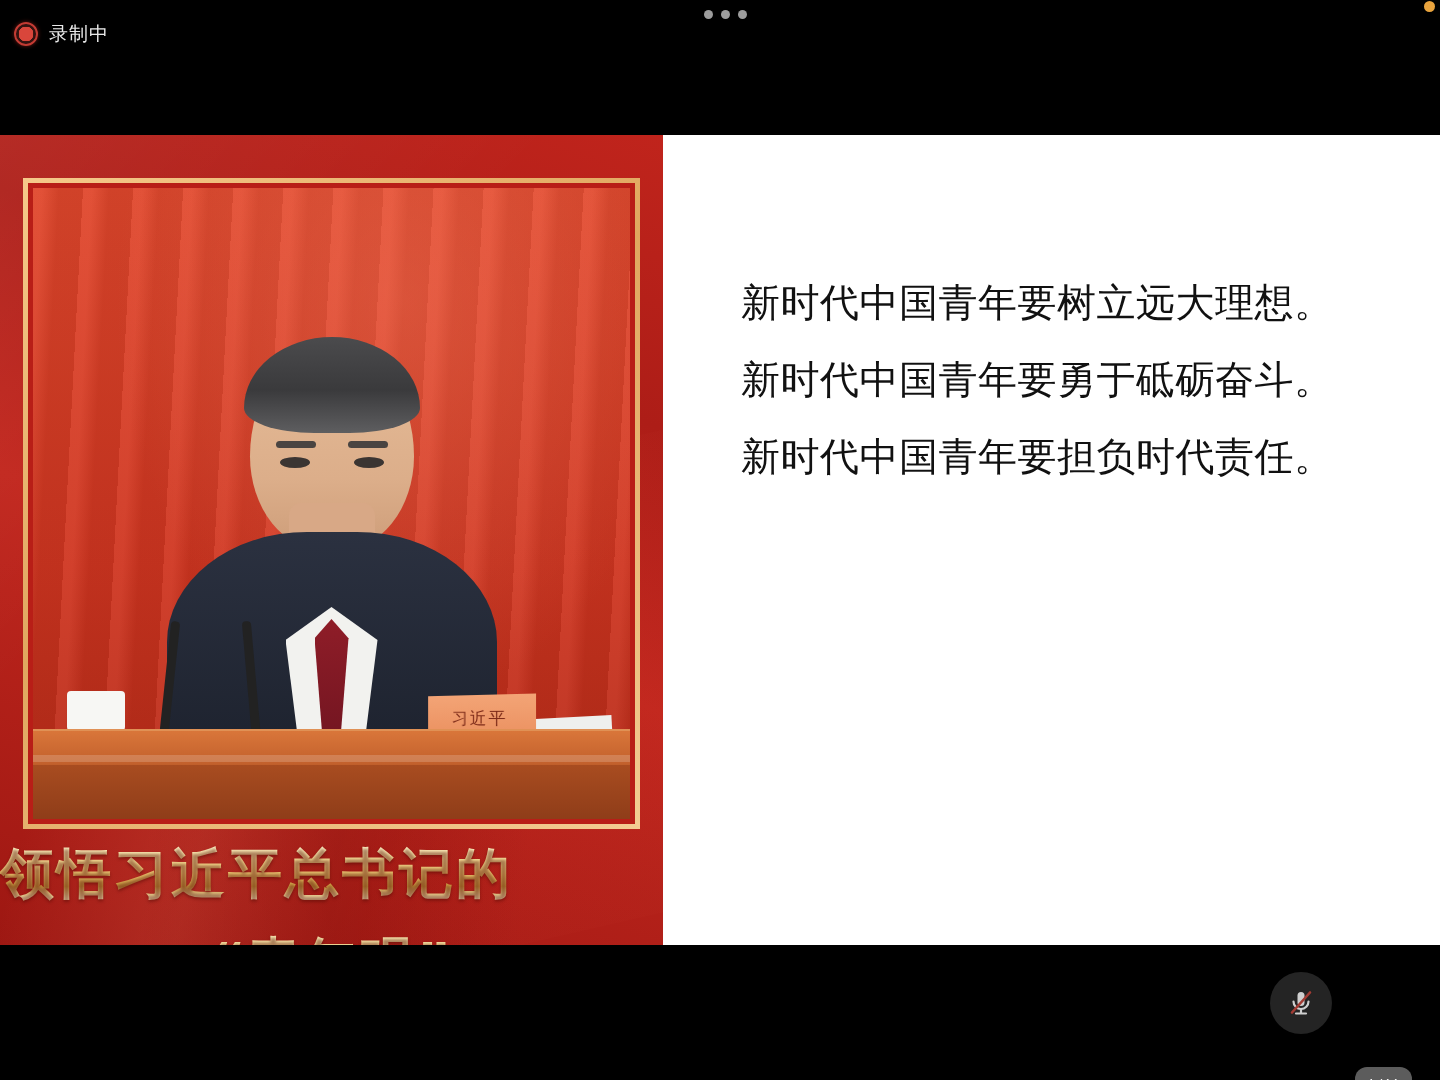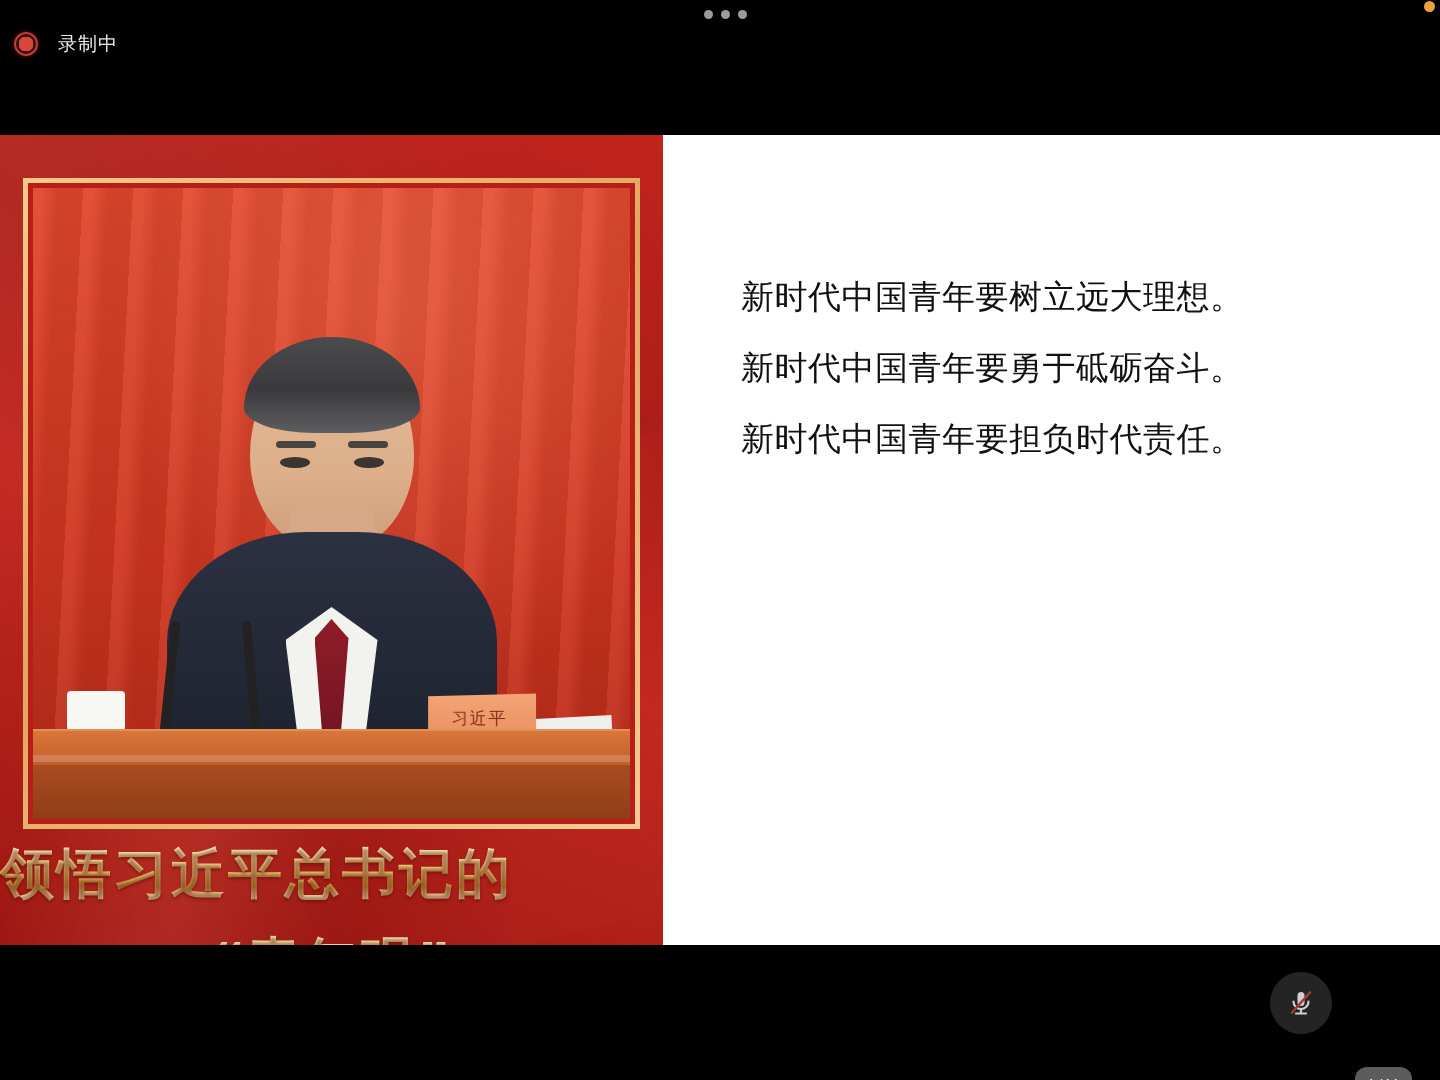--- a/index.html
+++ b/index.html
@@ -11,21 +11,21 @@
   }
   .root { position: relative; width: 1440px; height: 1080px; background: #000; }
 
   
   .topbar {
     position: absolute; left: 0; top: 0; width: 1440px; height: 135px;
     background: #000;
   }
   .rec-indicator {
     position: absolute; left: 14px; top: 21px;
-    display: flex; align-items: center; gap: 20px; margin-top: 10px;
+    display: flex; align-items: center; gap: 11px;
   }
   .rec-dot {
     width: 24px; height: 24px; border-radius: 50%;
     border: 2px solid #c43b33;
     background: radial-gradient(circle at 50% 50%, #d9463b 0%, #d9463b 52%, #3a1512 53%, #1b0a09 100%);
     box-shadow: 0 0 4px rgba(200,50,40,.5);
   }
   .rec-label {
     color: #e9e9e9; font-size: 19px; letter-spacing: 1px;
     font-family: "Liberation Sans", "DejaVu Sans", sans-serif;
@@ -188,22 +188,22 @@
     color: transparent;
     text-shadow: 0 2px 3px rgba(80,10,5,.45);
   }
 
   
   .textslide {
     position: relative; width: 777px; height: 810px; background: #fff;
     padding: 148px 44px 0 78px;
   }
   .line {
-    font-family: Liberation Mono, monospace;
-    font-size: 33px; color: #111; line-height: 1.0;
+    font-family: Liberation Serif, serif;
+    font-size: 39px; color: #111; line-height: 1.0;
     margin-bottom: 38px; white-space: nowrap; letter-spacing: 0.5px;
   }
 
   
   .page-pill {
     position: absolute; left: 692px; top: 932px;
     min-width: 56px; height: 34px; padding: 0 12px;
     background: rgba(128,128,128,.72); border-radius: 12px;
     color: #fff; font-size: 13px; display: flex; align-items: center; justify-content: center;
     letter-spacing: .4px;

